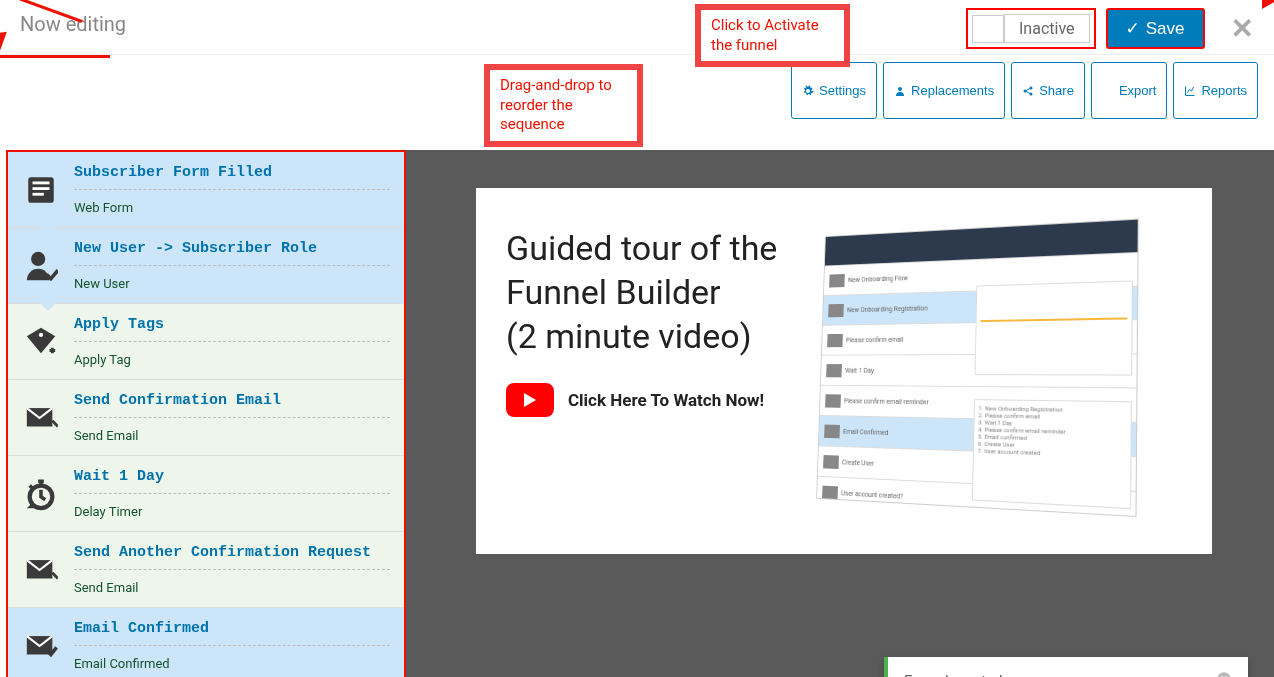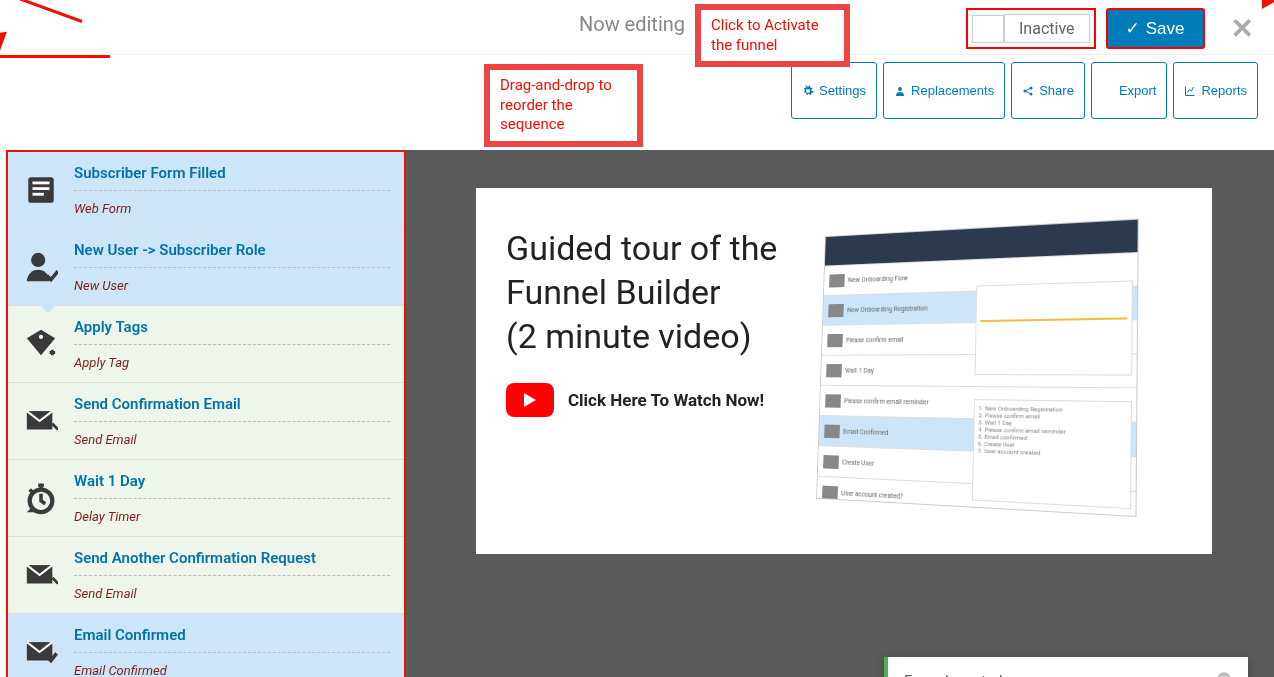--- a/index.html
+++ b/index.html
@@ -1,18 +1,18 @@
 <!DOCTYPE html>
 <html><head>
 <meta charset="utf-8">
 <style>
 * { box-sizing: border-box; margin: 0; padding: 0; }
 body { font-family: -apple-system, BlinkMacSystemFont, "Segoe UI", Roboto, sans-serif; background: #fff; width: 1274px; height: 677px; overflow: hidden; }
 
-.header { display: flex; align-items: center; padding: 12px 20px 18px; border-bottom: 1px solid #eee; position: relative; flex-direction: column; }
+.header { display: flex; align-items: flex-end; padding: 12px 20px 18px; border-bottom: 1px solid #eee; position: relative; }
 .editing-label { color: #888; font-size: 20px; margin-right: 10px; }
 .funnel-title { color: #444; font-size: 20px; font-weight: 600; }
 
 .toolbar-row { position: absolute; right: 16px; top: 62px; display: flex; gap: 6px; }
 .tool-btn { border: 1px solid #007cba; color: #007cba; background: #fff; padding: 20px 10px; font-size: 13px; border-radius: 3px; cursor: pointer; display: inline-flex; align-items: center; gap: 5px; }
 .tool-icon { width: 12px; height: 12px; display: inline-flex; align-items: center; justify-content: center; }
 
 .header-right { position: absolute; right: 20px; top: 8px; display: flex; align-items: center; gap: 10px; }
 .activate-box { border: 2px solid #f00; padding: 4px 4px; display: flex; align-items: center; gap: 0; }
 .switch-box { width: 32px; height: 28px; border: 1px solid #ccc; background:#fff; }
@@ -32,22 +32,22 @@
 .arrow-to-steps .head { position:absolute; left:-14px; top:28px; border-right: 18px solid #e10; border-top: 10px solid transparent; border-bottom: 10px solid transparent; transform: rotate(20deg); }
 
 .main { display: flex; height: calc(100% - 58px); }
 .steps-col { width: 400px; border: 2px solid #e10; margin: 46px 0 0 6px; overflow-y: auto; }
 .step { display: flex; align-items: center; padding: 12px 14px; border-bottom: 1px solid #ddd; gap: 14px; position: relative; cursor: grab; }
 .step.blue { background: #cde5f8; }
 .step.green { background: #eef6ec; }
 .step-icon { width: 38px; height: 38px; display: flex; align-items: center; justify-content: center; color: #3a3a3a; }
 .step-icon svg { width: 34px; height: 34px; fill: #3a3a3a; }
 .step-body { flex: 1; }
-.step-title { color: #0073aa; font-size: 15px; font-weight: 600; margin-bottom: 10px; border-bottom: 1px dashed #bbb; padding-bottom: 8px; }
-.step-sub { color: #7f1d1d; font-size: 13px; font-style: italic; }
+.step-title { color: #0073aa; font-size: 15px; font-weight: 600; margin-bottom: 10px; border-bottom: 1px dashed #bbb; padding-bottom: 8px; font-family: Liberation Mono, monospace; }
+.step-sub { color: #14532d; font-size: 13px; }
 .step-connector { position: absolute; left: 32px; bottom: -8px; width: 0; height: 0; border-left: 8px solid transparent; border-right: 8px solid transparent; border-top: 8px solid #cde5f8; z-index:2; }
 
 .preview-col { flex: 1; background: #5a5a5a; margin-top: 46px; position: relative; }
 .video-card { position: absolute; left: 70px; top: 38px; width: 736px; height: 366px; background: #fff; display: flex; padding: 38px 30px; gap: 26px; }
 .video-text h2 { font-size: 34px; font-weight: 400; color: #222; line-height: 1.3; }
 .watch-row { margin-top: 24px; display: flex; align-items: center; gap: 14px; }
 .play-btn { width: 48px; height: 34px; background: #f00; border-radius: 8px; display: flex; align-items: center; justify-content: center; }
 .play-btn::after { content:""; border-left: 12px solid #fff; border-top: 7px solid transparent; border-bottom: 7px solid transparent; }
 .watch-text { font-weight: 700; font-size: 17px; color: #222; }
 .video-thumb { width: 332px; height: 280px; background: linear-gradient(#2d3a4e 0 20%, #f0f2f4 20% 100%); border: 1px solid #ccc; transform: perspective(800px) rotateY(-18deg) rotateX(4deg); position: relative; overflow: hidden; }

